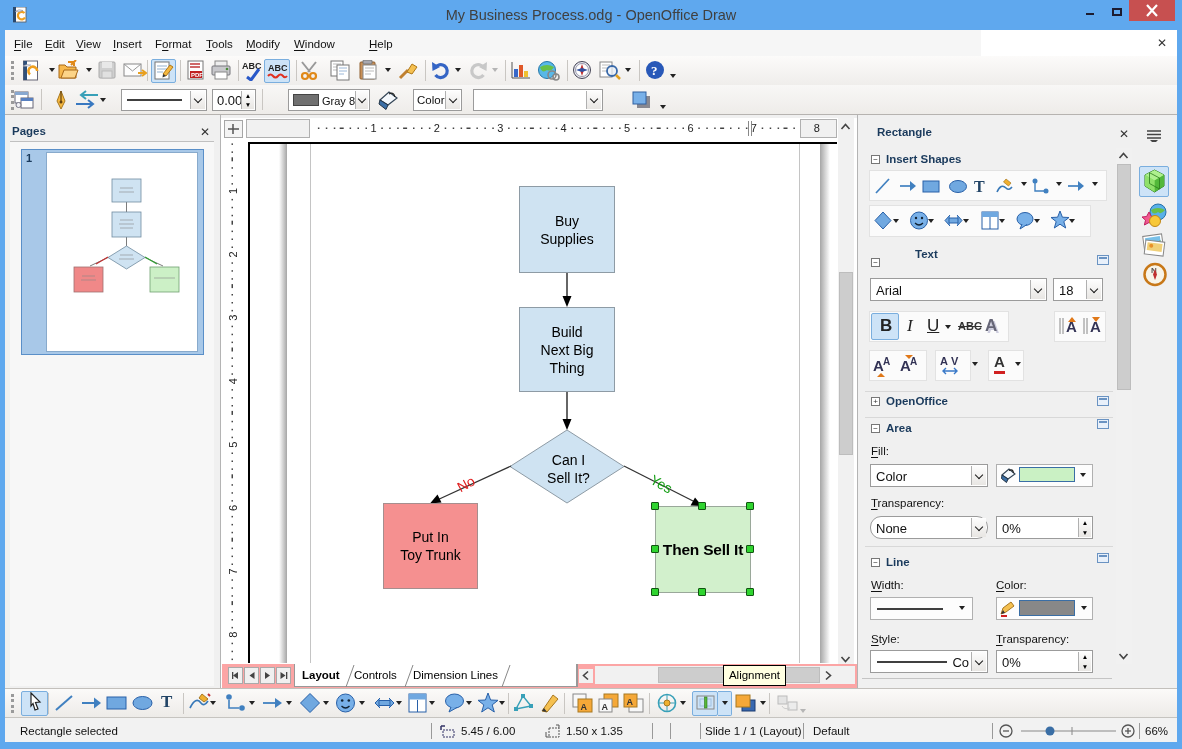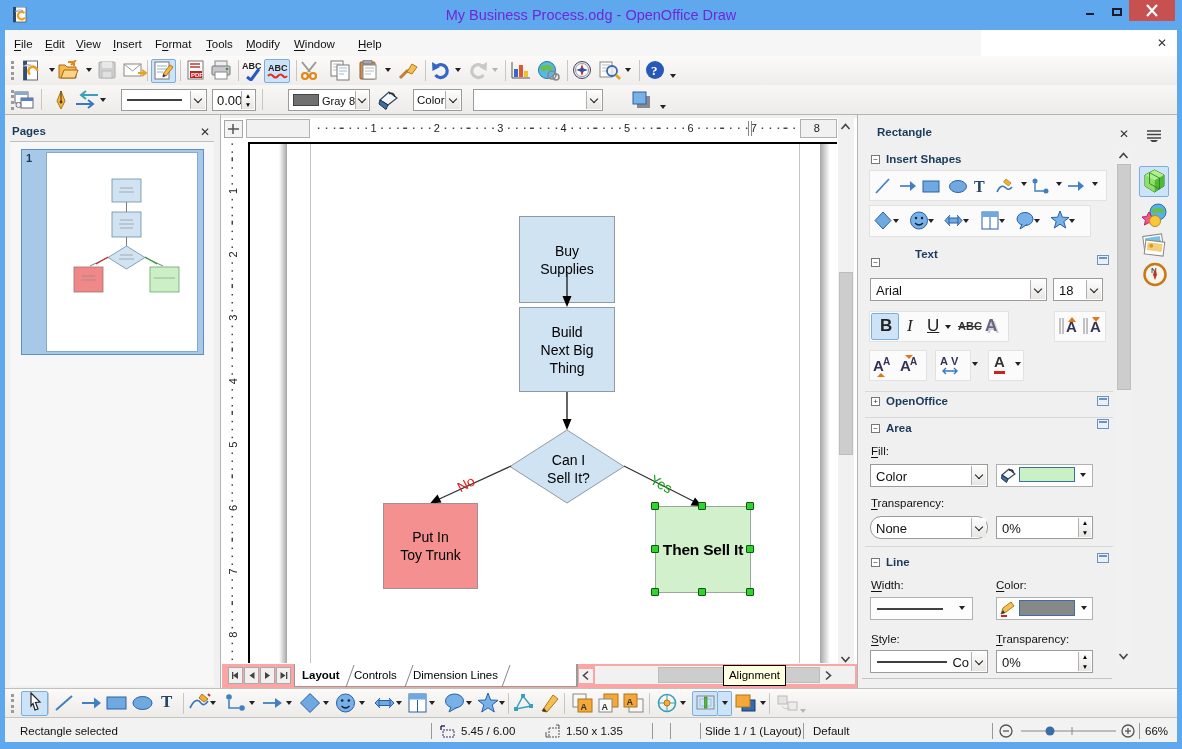--- a/index.html
+++ b/index.html
@@ -1,21 +1,21 @@
 <!DOCTYPE html>
 <html><head>
 <meta charset="utf-8">
 <style>
 * { margin:0; padding:0; box-sizing:border-box; }
 html,body { width:1182px; height:749px; overflow:hidden; font-family:"Liberation Sans",sans-serif; }
 body { position:relative; background:#fff; }
 .abs { position:absolute; }
 
 #titlebar { left:0; top:0; width:1182px; height:30px; background:#5fa8ee; }
-#title { width:100%; text-align:center; top:7px; font-size:14.5px; color:#6d28d9; }
+#title { width:100%; text-align:center; top:7px; font-size:14.5px; color:#404040; }
 #borderL { left:0; top:30px; width:5px; height:719px; background:#5fa8ee; }
 #borderR { left:1177px; top:30px; width:5px; height:719px; background:#5fa8ee; }
 #borderB { left:0; top:742px; width:1182px; height:7px; background:#5fa8ee; }
 #closebtn { left:1129px; top:0; width:46px; height:21px; background:#c75050; color:#fff; text-align:center; font-size:13px; line-height:20px; }
 #menubar { left:5px; top:30px; width:976px; height:26px; background:#f6f6f6; font-size:11.5px; color:#111; }
 .mi { position:absolute; top:8px; }
 .mi u { text-decoration:underline; text-underline-offset:1.5px; }
 #toolbar1 { left:5px; top:56px; width:1172px; height:29px; background:linear-gradient(#fcfbfa,#efedeb); }
 #toolbar2 { left:5px; top:85px; width:1172px; height:30px; background:linear-gradient(#f8f7f6,#eeece9); border-bottom:1px solid #b6b3b0; }
 .grip { position:absolute; left:6px; width:3px; border-left:3px dotted #9a9a9a; }
@@ -86,21 +86,21 @@
 </svg>
 <div class="abs" id="menubar">
  <span class="mi" style="left:9px;"><u>F</u>ile</span>
  <span class="mi" style="left:40px;"><u>E</u>dit</span>
  <span class="mi" style="left:71px;"><u>V</u>iew</span>
  <span class="mi" style="left:108px;"><u>I</u>nsert</span>
  <span class="mi" style="left:150px;">F<u>o</u>rmat</span>
  <span class="mi" style="left:201px;"><u>T</u>ools</span>
  <span class="mi" style="left:241px;"><u>M</u>odify</span>
  <span class="mi" style="left:289px;"><u>W</u>indow</span>
- <span class="mi" style="left:329px;padding-left:24px;"><u>H</u>elp</span>
+ <span class="mi" style="left:340px;padding-left:24px;"><u>H</u>elp</span>
  <span class="mi" style="left:1152px;top:6px;color:#333;font-size:12px;">✕</span>
 </div>
 <div class="abs" id="toolbar1">
  <div class="grip" style="top:5px;height:19px;"></div>
  <svg class="t1i" style="left:16px;" width="19" height="21">
       <rect x="2.5" y="1" width="14" height="19" fill="#fff" stroke="#667"></rect>
       <rect x="2.5" y="1" width="3.5" height="19" fill="#30507a"></rect>
       <path d="M9 14.5 A4.4 4.4 0 1 1 16.2 11" fill="none" stroke="#f0a020" stroke-width="2.6"></path>
       <path d="M2 6 Q6 3.5 10 5 Q6.5 7 2 6 Z" fill="#eceef0" stroke="#99a" stroke-width="0.6"></path>
     </svg>
@@ -313,21 +313,21 @@
 <div class="abs" id="canvas"></div>
 <div class="abs" style="left:221px;top:115px;width:636px;height:3px;background:#f0f0f0;"></div>
 
 <div class="abs" style="left:248px;top:142px;width:589px;height:2px;background:#000;"></div>
 <div class="abs" style="left:248px;top:142px;width:2px;height:521px;background:#000;"></div>
 <div class="abs" style="left:279px;top:144px;width:8px;height:519px;background:linear-gradient(to right,rgba(160,160,160,0),rgba(150,150,150,0.85));"></div>
 <div class="abs" style="left:820px;top:144px;width:10px;height:519px;background:linear-gradient(to right,rgba(150,150,150,0.85),rgba(160,160,160,0));"></div>
 <div class="abs" style="left:310px;top:144px;width:1px;height:519px;background:#c4c4c4;"></div>
 <div class="abs" style="left:799px;top:144px;width:1px;height:519px;background:#c4c4c4;"></div>
 
-<div class="fbox" style="left:519px;top:186px;width:96px;height:87px;background:#cfe3f2;margin-top:30px;">Buy<br>Supplies</div>
+<div class="fbox" style="left:519px;top:186px;width:96px;height:87px;background:#cfe3f2;">Buy<br>Supplies</div>
 <div class="fbox" style="left:519px;top:307px;width:96px;height:85px;background:#cfe3f2;">Build<br>Next Big<br>Thing</div>
 <svg class="abs" style="left:509px;top:272px;" width="120" height="240" viewBox="0 0 120 240">
  <line x1="58" y1="1" x2="58" y2="24" stroke="#333" stroke-width="1.5"></line>
  <path d="M58 35 L53.5 24 L62.5 24 Z" fill="#000"></path>
  <line x1="58" y1="120" x2="58" y2="147" stroke="#333" stroke-width="1.5"></line>
  <path d="M58 158 L53.5 147 L62.5 147 Z" fill="#000"></path>
  <path d="M58 158 L115 194.5 L58 231 L1 194.5 Z" fill="#cfe3f2" stroke="#8e9ba5"></path>
 </svg>
 <div class="abs" style="left:531px;top:451px;width:75px;text-align:center;font-size:14px;line-height:18px;color:#000;">Can I<br>Sell It?</div>
 <svg class="abs" style="left:425px;top:463px;" width="90" height="45" viewBox="0 0 90 45">

